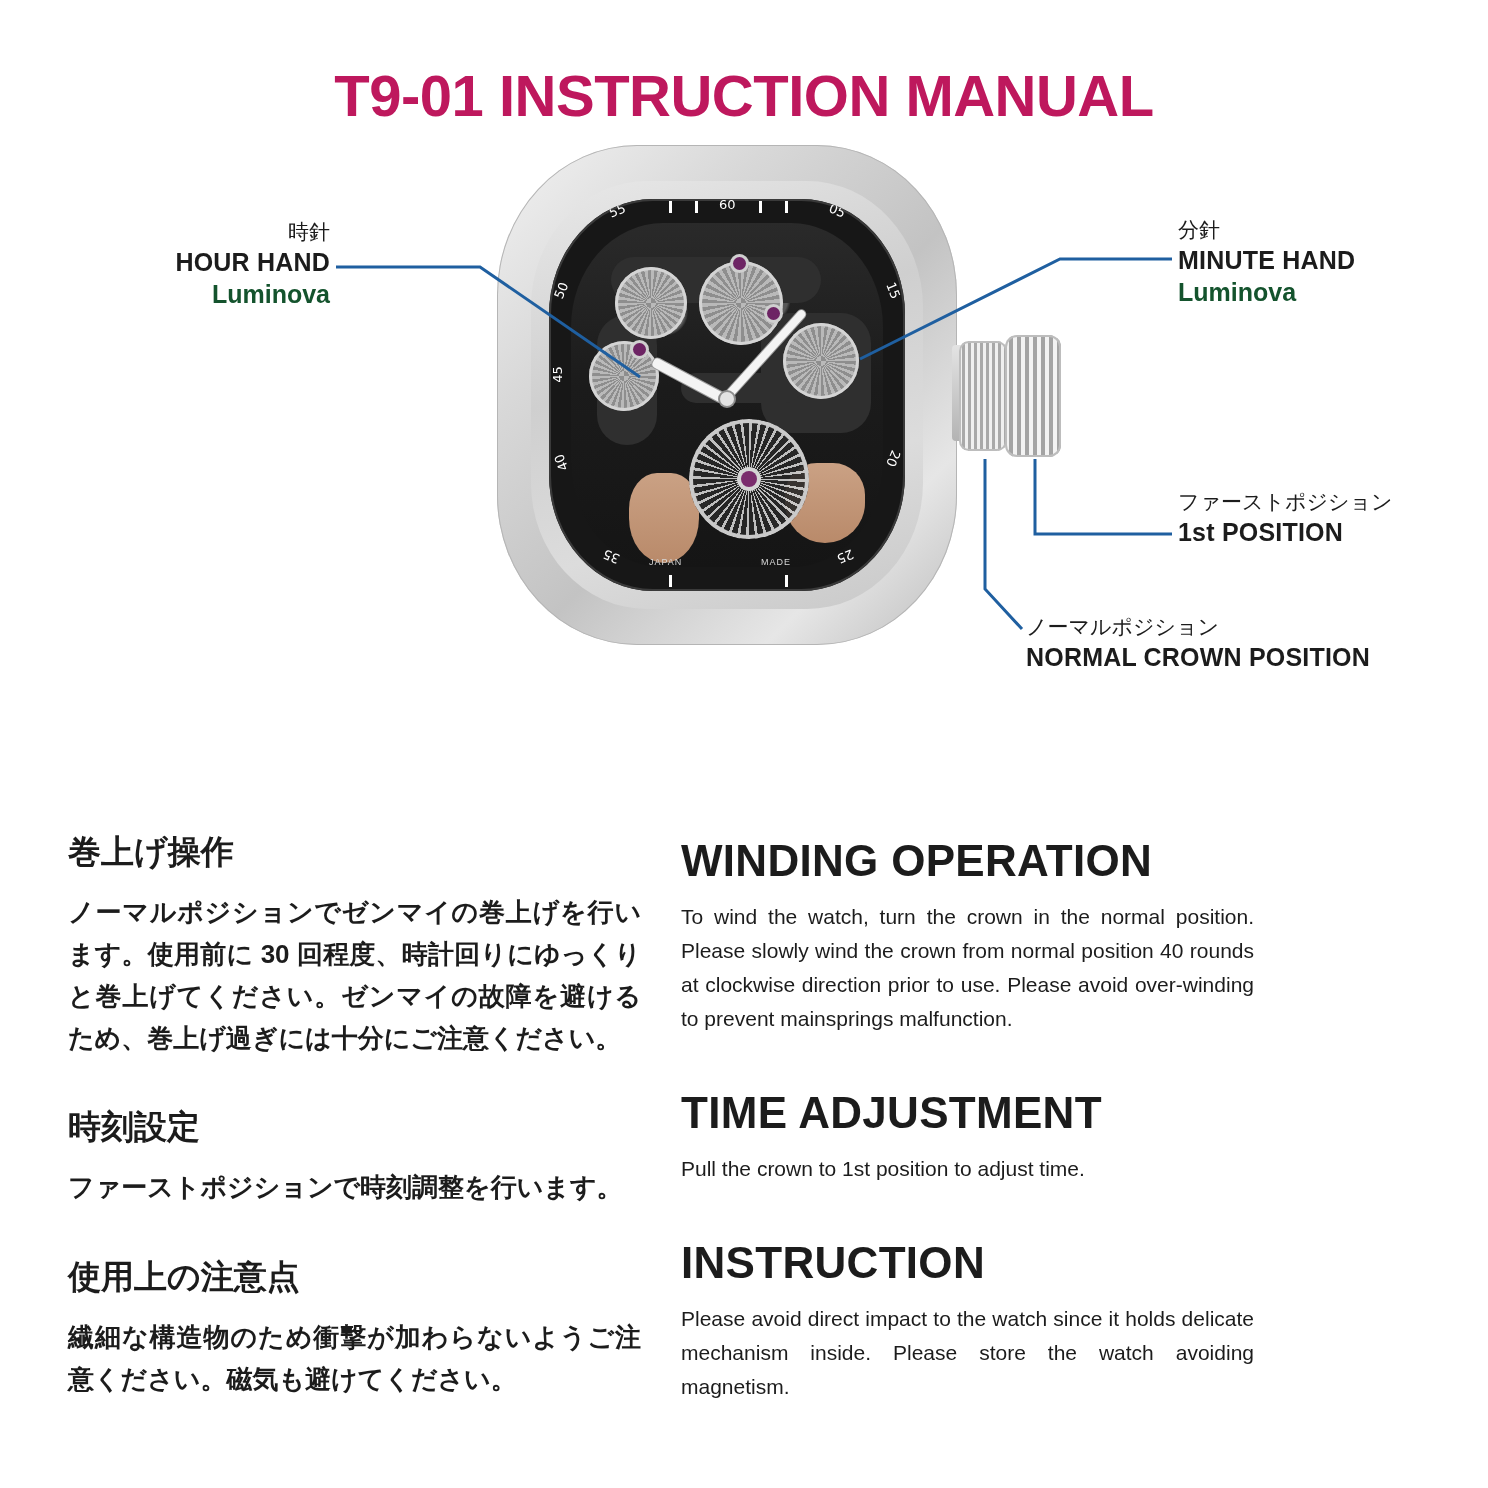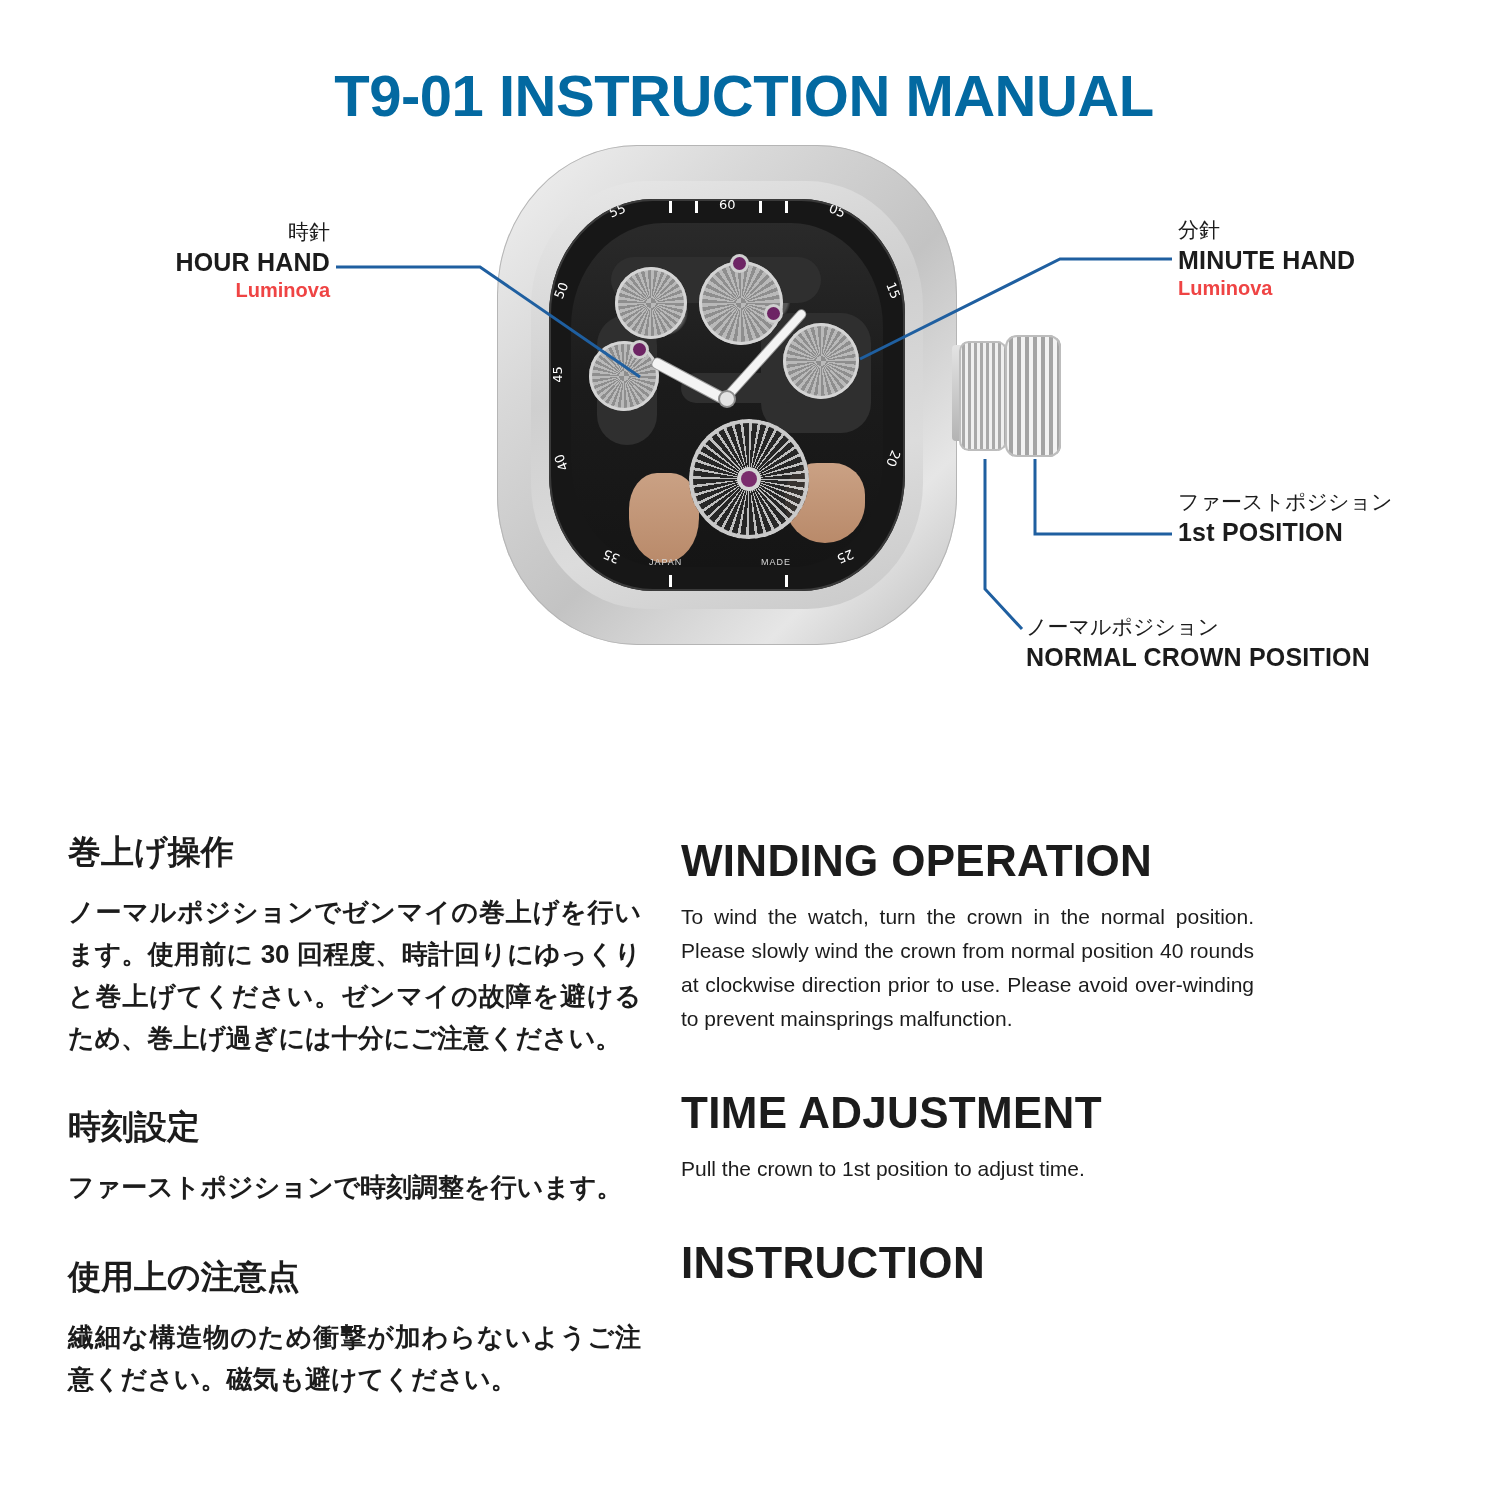--- a/index.html
+++ b/index.html
@@ -15,21 +15,21 @@
     position: relative;
     overflow: hidden;
   }
 
   
   .title {
     text-align: center;
     font-size: 58px;
     font-weight: bold;
     letter-spacing: -0.5px;
-    color: #0369a1;
+    color: #be185d;
     margin-top: 62px;
   }
 
   
   .diagram {
     position: relative;
     height: 560px;
     margin-top: 30px;
   }
 
@@ -42,23 +42,23 @@
     font-weight: normal;
     color: #1c1c1c;
   }
   .callout-label .en {
     font-size: 25px;
     font-weight: bold;
     color: #1c1c1c;
     letter-spacing: 0.2px;
   }
   .callout-label .sub {
-    font-size: 20px;
-    font-weight: bold;
-    color: #ef4444;
+    font-size: 25px;
+    font-weight: bold;
+    color: #14532d;
   }
   .lbl-hour  { left: 140px; top: 60px; text-align: right; width: 190px; }
   .lbl-minute{ left: 1178px; top: 58px; text-align: left; width: 260px; }
   .lbl-first { left: 1178px; top: 330px; text-align: left; width: 270px; }
   .lbl-normal{ left: 1026px; top: 455px; text-align: left; width: 420px; }
 
   svg.leaders {
     position: absolute;
     left: 0; top: 0;
     width: 1488px; height: 560px;
@@ -360,14 +360,15 @@
   </div>
 
   <div class="col right">
     <h2 class="en-head">WINDING OPERATION</h2>
     <p class="en-body">To wind the watch, turn the crown in the normal position. Please slowly wind the crown from normal position 40 rounds at clockwise direction prior to use. Please avoid over-winding to prevent mainsprings malfunction.</p>
 
     <h2 class="en-head">TIME ADJUSTMENT</h2>
     <p class="en-body">Pull the crown to 1st position to adjust time.</p>
 
     <h2 class="en-head">INSTRUCTION</h2>
+    <p class="en-body">Please avoid direct impact to the watch since it holds delicate mechanism inside. Please store the watch avoiding magnetism.</p>
   </div>
 </div>
 
 </body></html>

